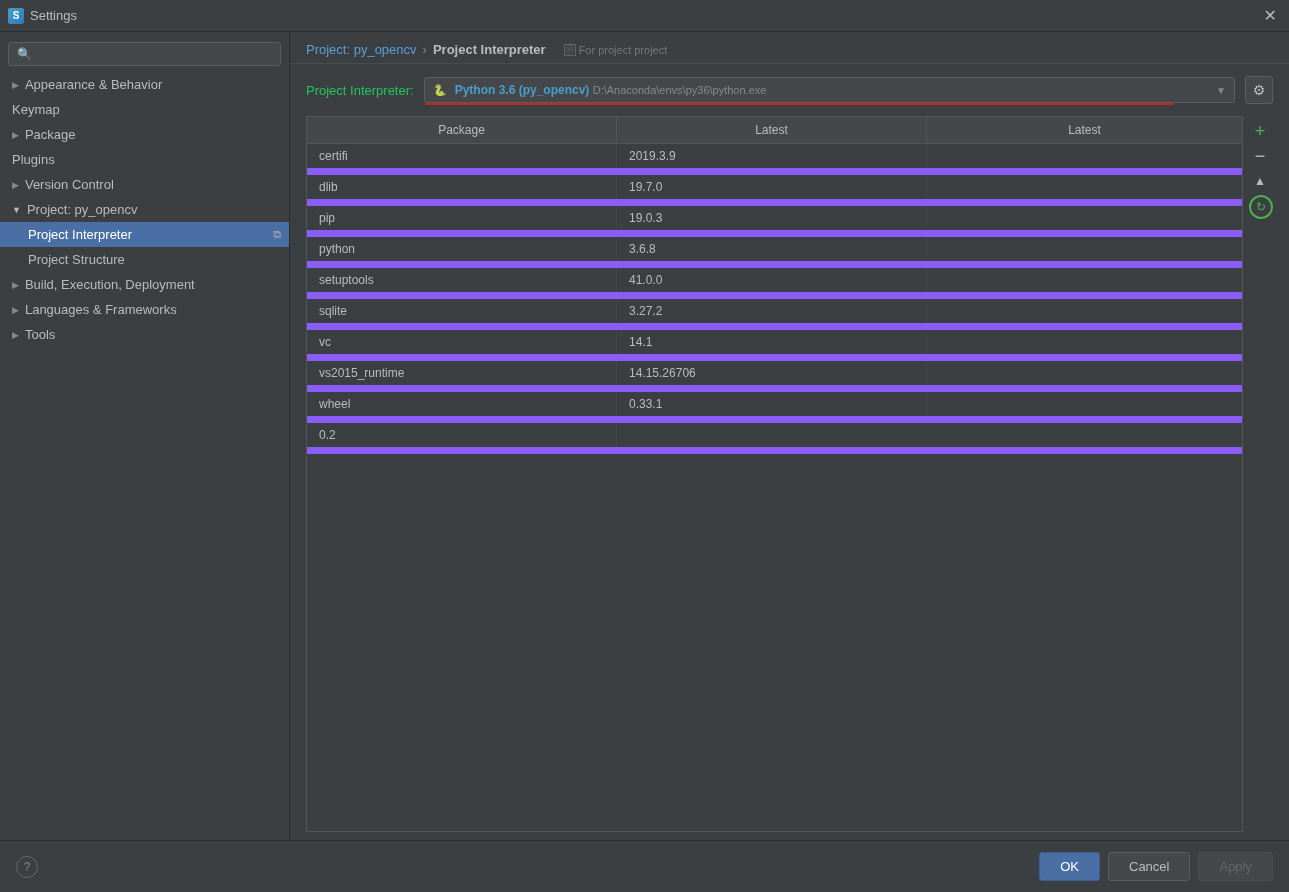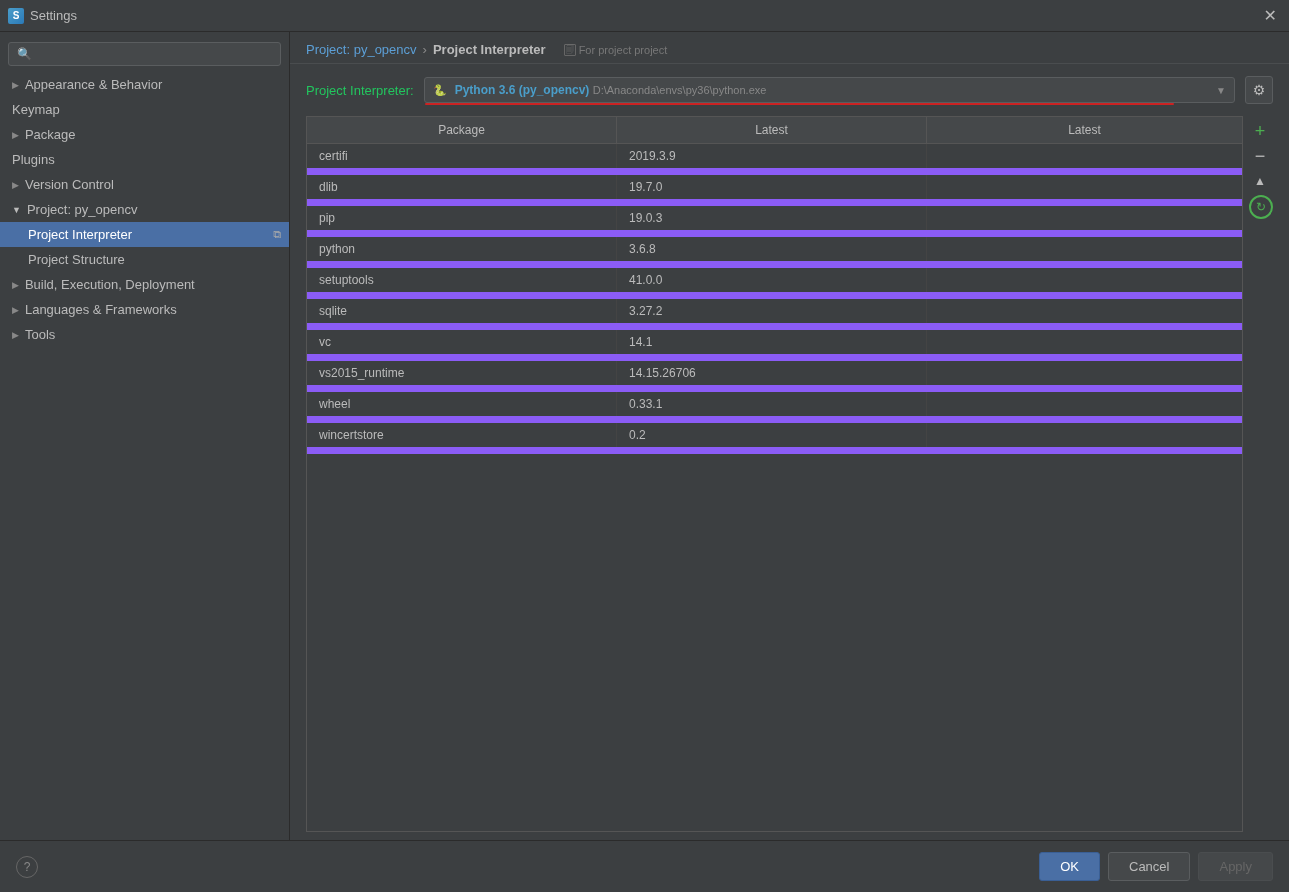--- a/index.html
+++ b/index.html
@@ -523,21 +523,20 @@
       <div class="td">vs2015_runtime</div>
       <div class="td">14.15.26706</div>
       <div class="td"></div>
     </div>
             <div class="table-row">
       <div class="td">wheel</div>
       <div class="td">0.33.1</div>
       <div class="td"></div>
     </div>
             <div class="table-row">
-      <div class="td">wincertstore</div>
       <div class="td">0.2</div>
       <div class="td"></div>
     </div>
           </div>
       </div>
 
       <div class="side-buttons">
         <div class="side-btn" style="font-size:18px;color:#4caf50;">+</div>
         <div class="side-btn" style="font-size:18px;">−</div>
         <div class="side-btn" style="font-size:12px;">▲</div>

